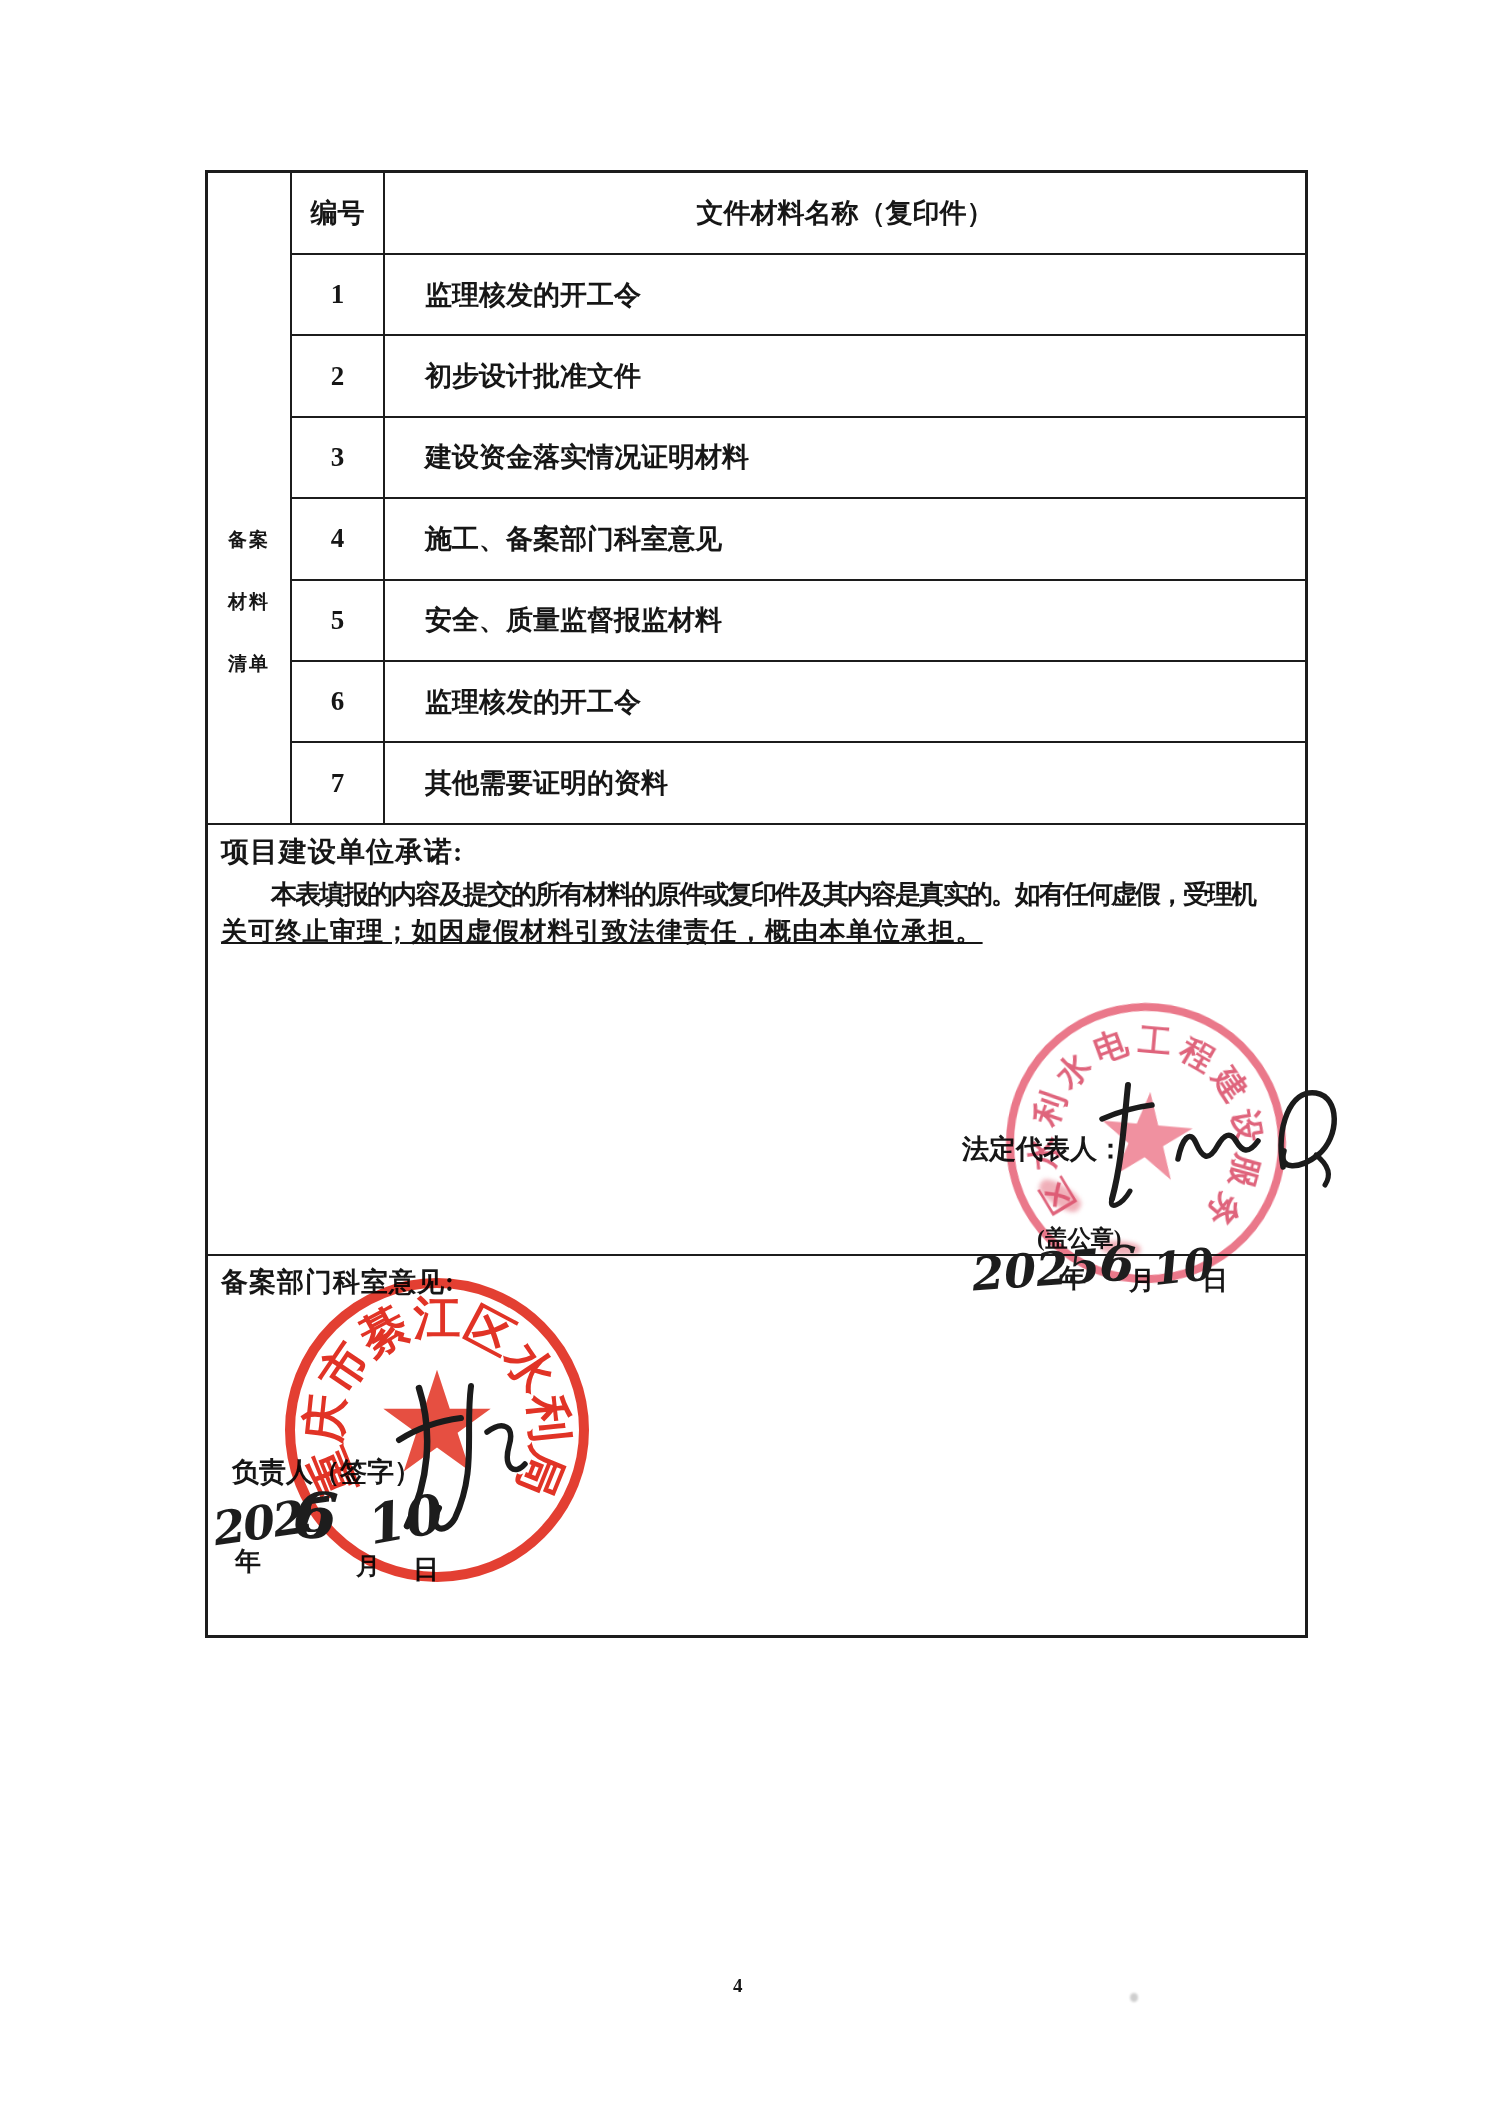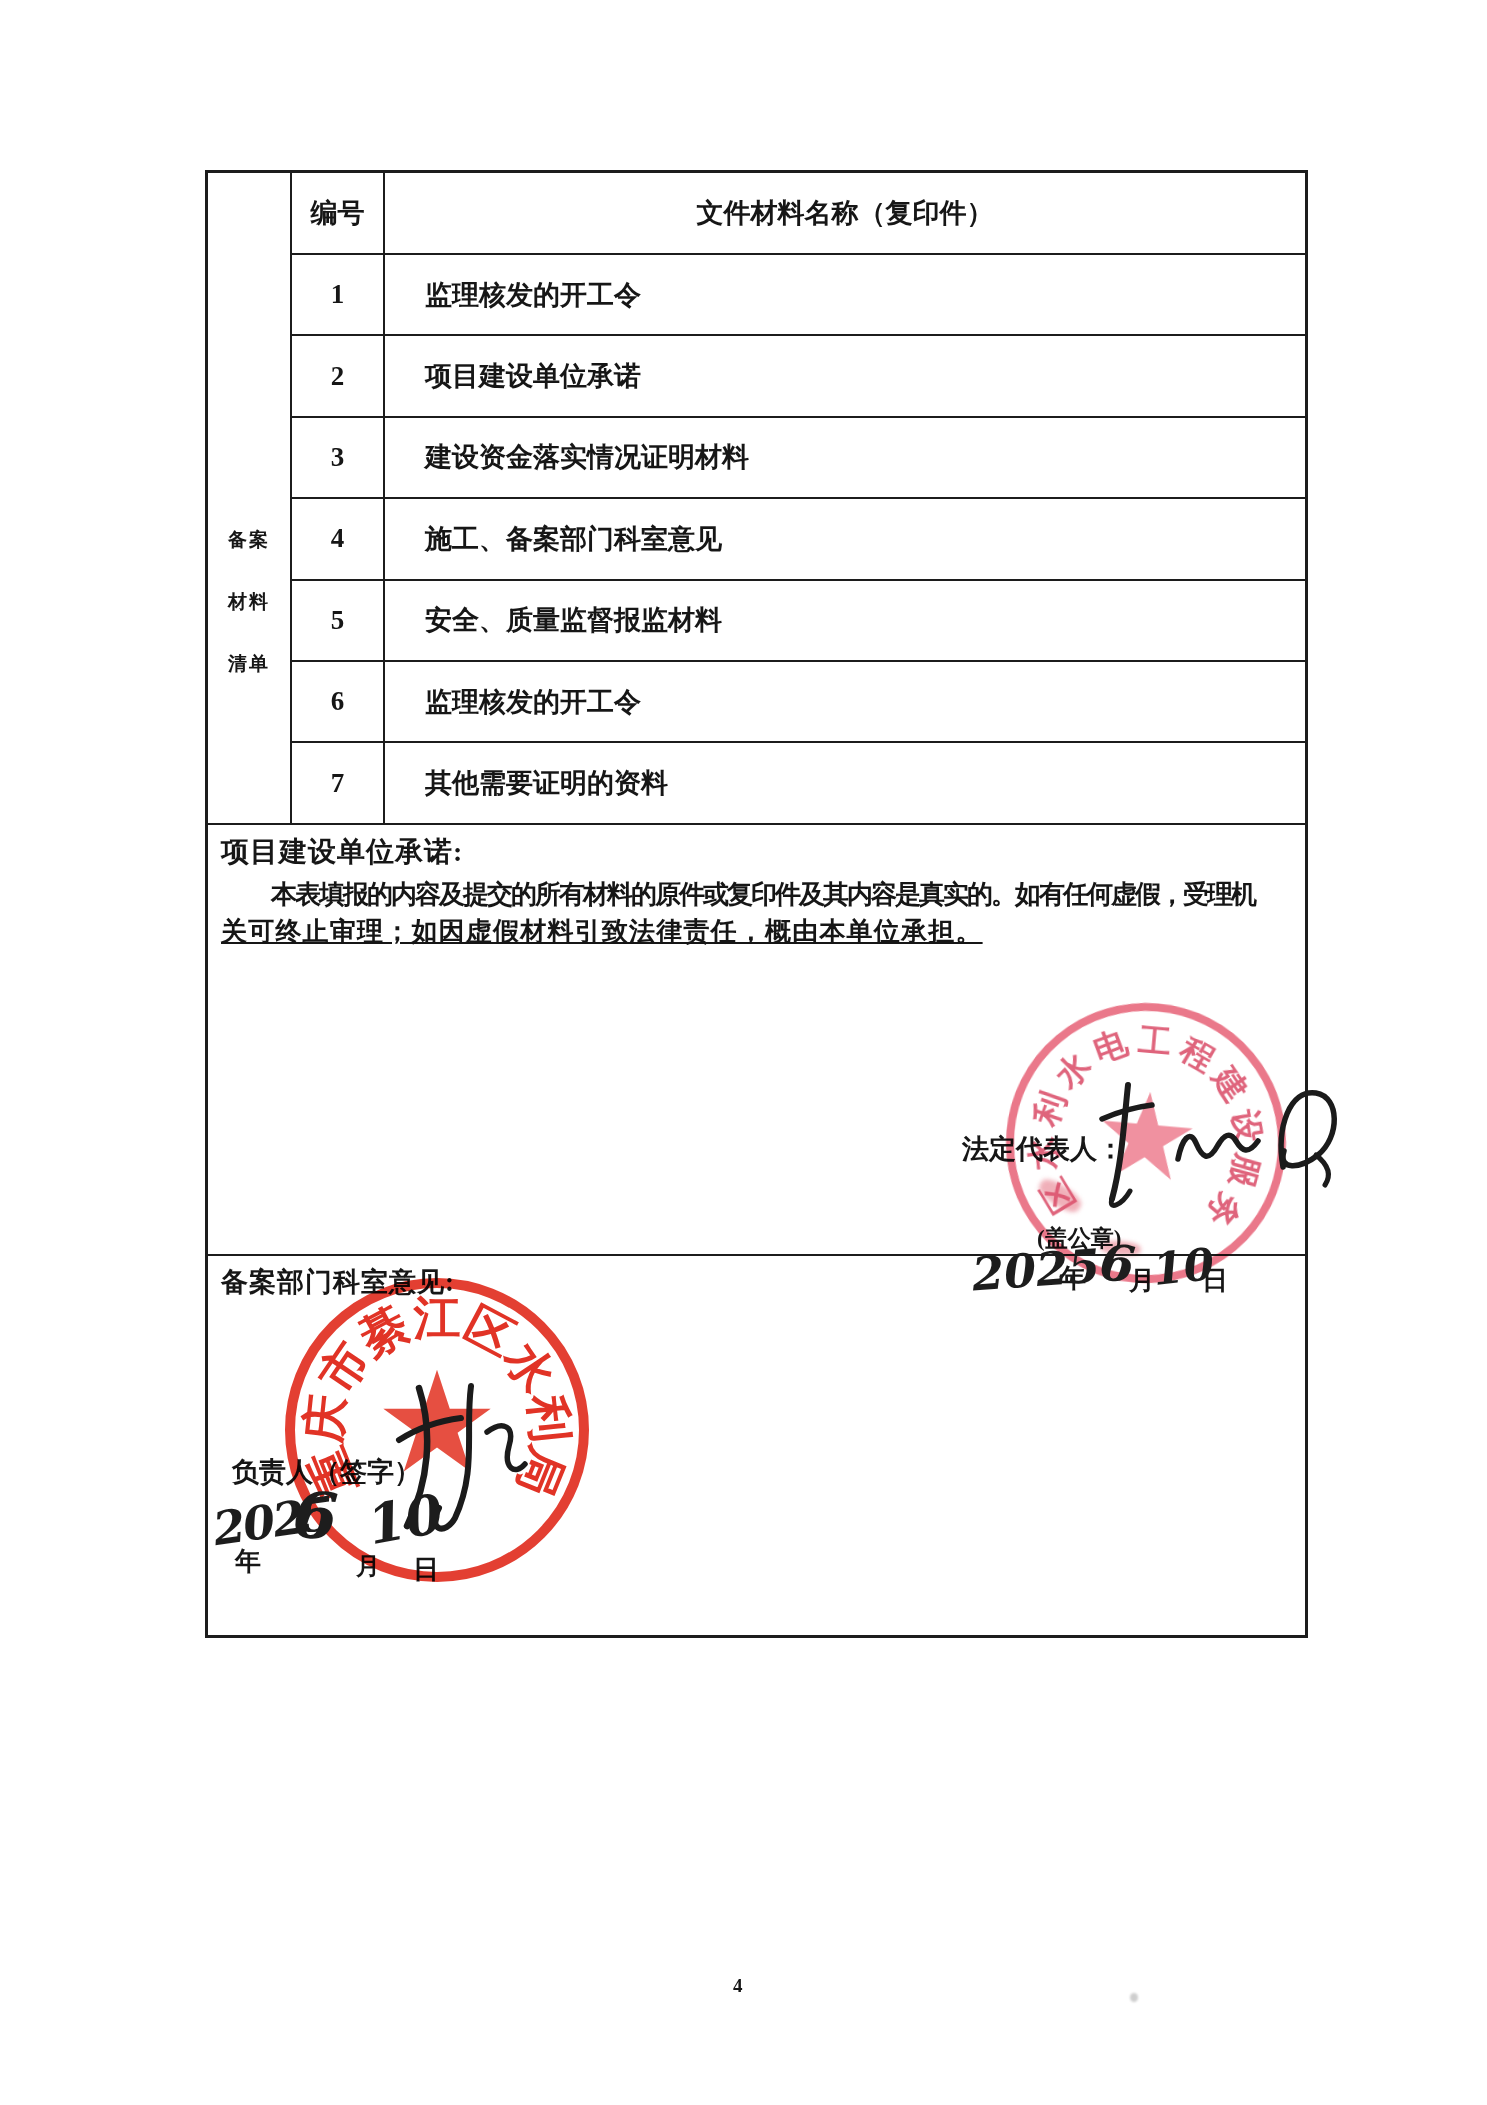--- a/index.html
+++ b/index.html
@@ -77,21 +77,21 @@
         <span class="side-line" style="top:476px">清单</span>
       </div>
 
       <div class="cell bl">编号</div>
       <div class="cell bl">文件材料名称（复印件）</div>
 
       <div class="cell bl bt">1</div>
       <div class="cell bl bt name-cell">监理核发的开工令</div>
 
       <div class="cell bl bt">2</div>
-      <div class="cell bl bt name-cell">项目建设单位承诺</div>
+      <div class="cell bl bt name-cell">初步设计批准文件</div>
 
       <div class="cell bl bt">3</div>
       <div class="cell bl bt name-cell">建设资金落实情况证明材料</div>
 
       <div class="cell bl bt">4</div>
       <div class="cell bl bt name-cell">施工、备案部门科室意见</div>
 
       <div class="cell bl bt">5</div>
       <div class="cell bl bt name-cell">安全、质量监督报监材料</div>
 

